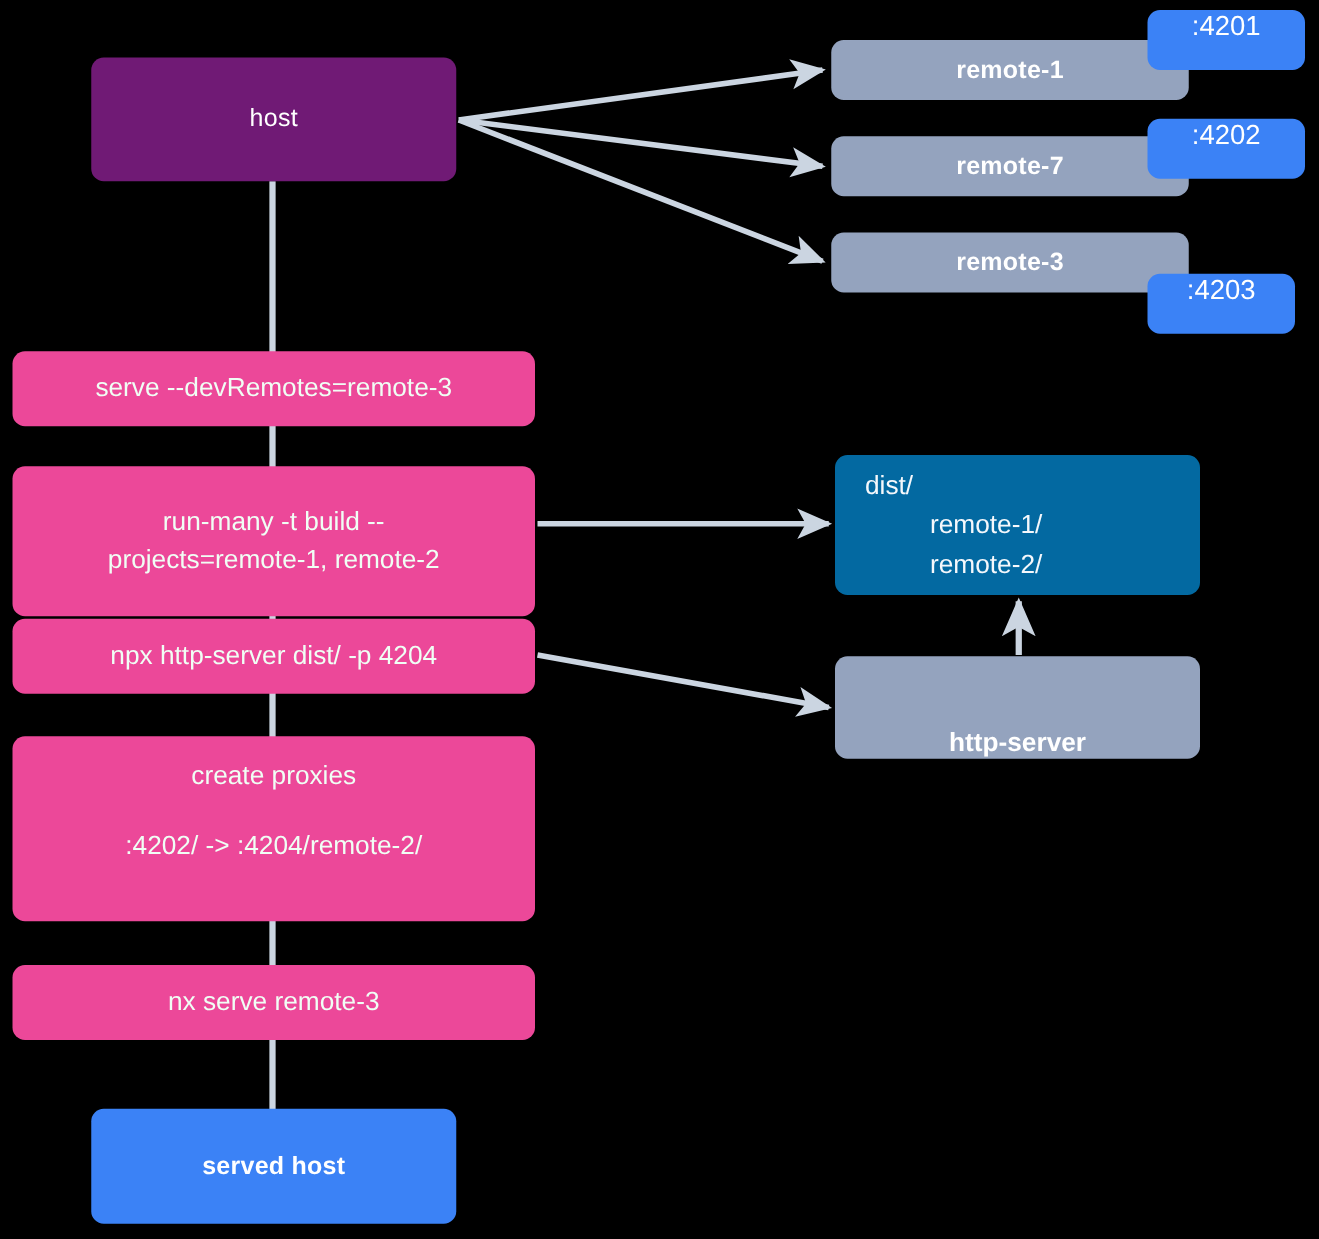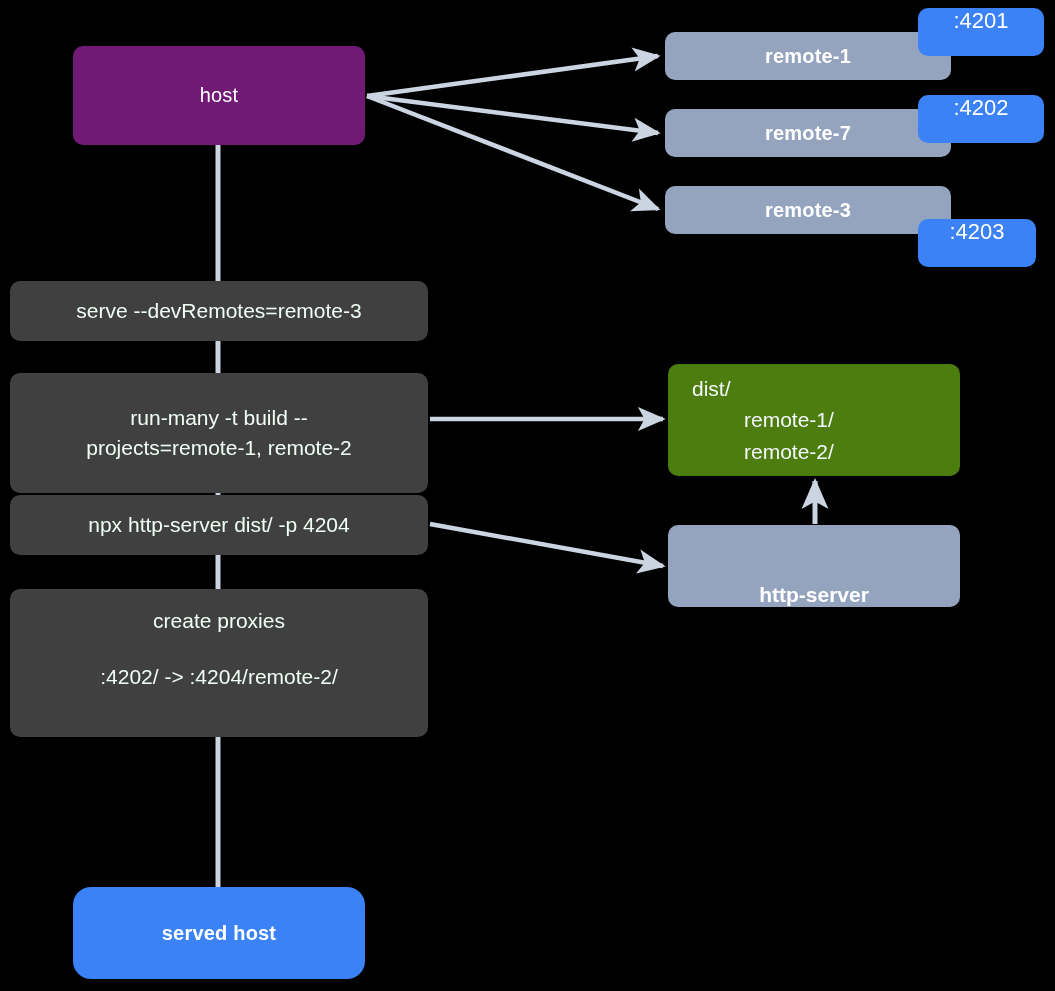--- a/index.html
+++ b/index.html
@@ -48,28 +48,28 @@
     font-size: 20px;
     letter-spacing: 0.2px;
   }
   .node-remote {
     background: #94A3BE;
     font-weight: bold;
     font-size: 20px;
     letter-spacing: 0.2px;
   }
   .node-cmd {
-    background: #404040;
+    background: #ec4899;
     font-weight: normal;
     font-size: 21px;
     color: #F0FFF5;
     line-height: 1.42;
   }
   .node-dir {
-    background: #4d7c0f;
+    background: #0369a1;
     font-weight: normal;
     font-size: 21px;
     color: #F5F8FC;
     align-items: flex-start;
     text-align: left;
     line-height: 1.5;
     padding-left: 24px;
   }
   .node-server {
     background: #94A3BE;
@@ -163,22 +163,25 @@
     <span>npx http-server dist/ -p 4204</span>
   </div>
 
   <div class="node node-cmd" style="left:10px; top:589px; width:418px; height:148px; justify-content:flex-start; padding-top:17px;">
     <span class="cmd-title">create proxies</span>
     <span class="cmd-sub">
       <span class="ln">:4202/ -&gt; :4204/remote-2/</span>
     </span>
   </div>
 
+  <div class="node node-cmd" style="left:10px; top:772px; width:418px; height:60px;">
+    <span>nx serve remote-3</span>
+  </div>
 
-  <div class="node node-served" style="left:73px; top:887px; width:292px; height:92px;border-radius:18px;">
+  <div class="node node-served" style="left:73px; top:887px; width:292px; height:92px;">
     <span>served host</span>
   </div>
 
   <div class="node node-dir" style="left:668px; top:364px; width:292px; height:112px; justify-content:center;">
     <span class="dir-root">dist/</span>
     <span class="dir-child">remote-1/</span>
     <span class="dir-child">remote-2/</span>
   </div>
 
   <div class="node node-server" style="left:668px; top:525px; width:292px; height:82px;justify-content:flex-end;">

